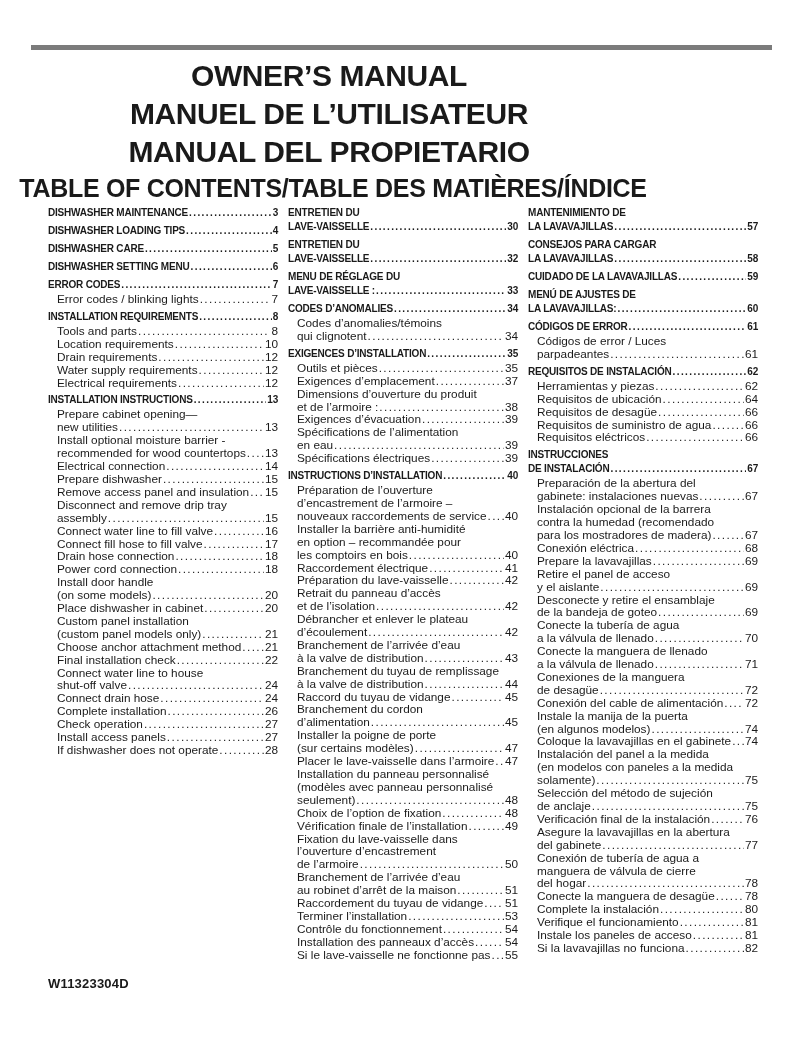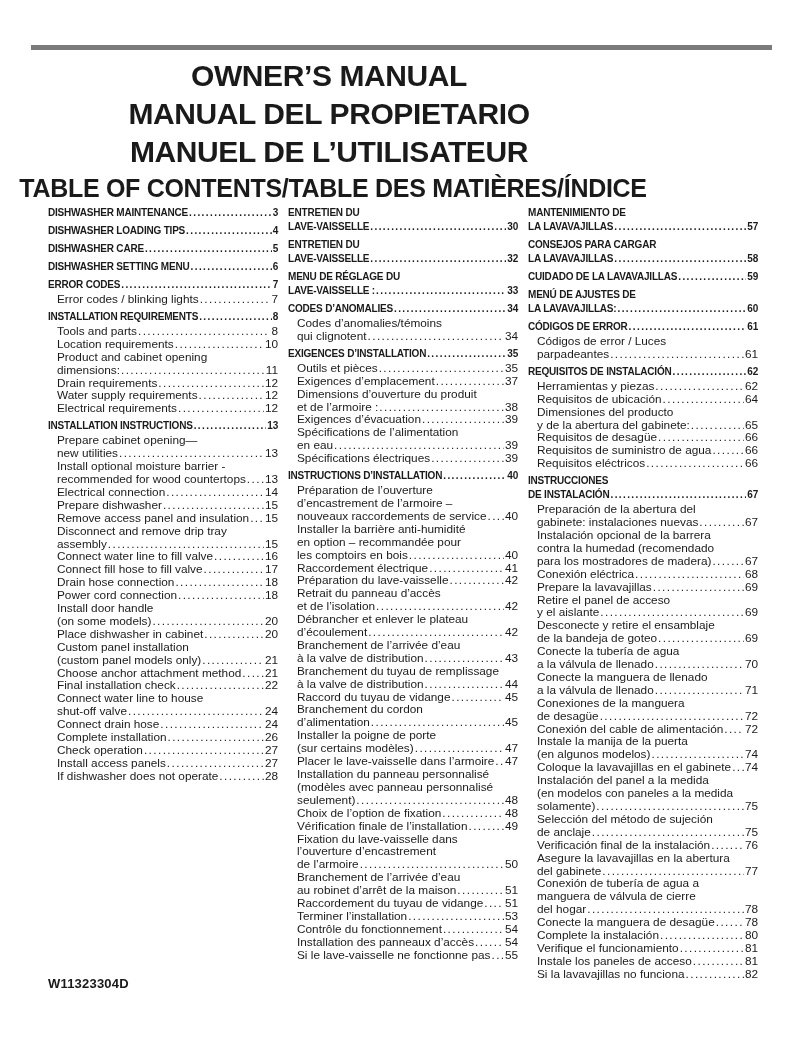--- a/index.html
+++ b/index.html
@@ -25,22 +25,22 @@
   .pg{flex:0 0 auto;white-space:nowrap;}
   .footer{position:absolute;left:48px;top:976px;font-size:13px;font-weight:bold;letter-spacing:0.2px;}
 </style>
 </head>
 <body>
 
 <div class="rule"></div>
 
 <div class="header">
   <div class="title">OWNER’S MANUAL</div>
+  <div class="title">MANUEL DE L’UTILISATEUR</div>
   <div class="title">MANUAL DEL PROPIETARIO</div>
-  <div class="title">MANUEL DE L’UTILISATEUR</div>
   <div class="toc-title">TABLE OF CONTENTS/TABLE DES MATIÈRES/ÍNDICE</div>
 </div>
 
 <div class="columns">
   <div class="col">
       <div class="entry h">
         <div class="line pline">
           <span class="txt">DISHWASHER MAINTENANCE</span>
           <span class="dots"></span>
           <span class="pg">3</span>
@@ -96,28 +96,20 @@
         </div>
       </div>
       <div class="entry s">
         <div class="line pline">
           <span class="txt">Location requirements</span>
           <span class="dots"></span>
           <span class="pg">10</span>
         </div>
       </div>
       <div class="entry s">
-        <div class="line">Product and cabinet opening</div>
-        <div class="line pline">
-          <span class="txt">dimensions:</span>
-          <span class="dots"></span>
-          <span class="pg">11</span>
-        </div>
-      </div>
-      <div class="entry s">
         <div class="line pline">
           <span class="txt">Drain requirements</span>
           <span class="dots"></span>
           <span class="pg">12</span>
         </div>
       </div>
       <div class="entry s">
         <div class="line pline">
           <span class="txt">Water supply requirements</span>
           <span class="dots"></span>
@@ -619,28 +611,20 @@
           <span class="txt">Herramientas y piezas</span>
           <span class="dots"></span>
           <span class="pg">62</span>
         </div>
       </div>
       <div class="entry s">
         <div class="line pline">
           <span class="txt">Requisitos de ubicación</span>
           <span class="dots"></span>
           <span class="pg">64</span>
-        </div>
-      </div>
-      <div class="entry s">
-        <div class="line">Dimensiones del producto</div>
-        <div class="line pline">
-          <span class="txt">y de la abertura del gabinete:</span>
-          <span class="dots"></span>
-          <span class="pg">65</span>
         </div>
       </div>
       <div class="entry s">
         <div class="line pline">
           <span class="txt">Requisitos de desagüe</span>
           <span class="dots"></span>
           <span class="pg">66</span>
         </div>
       </div>
       <div class="entry s">

